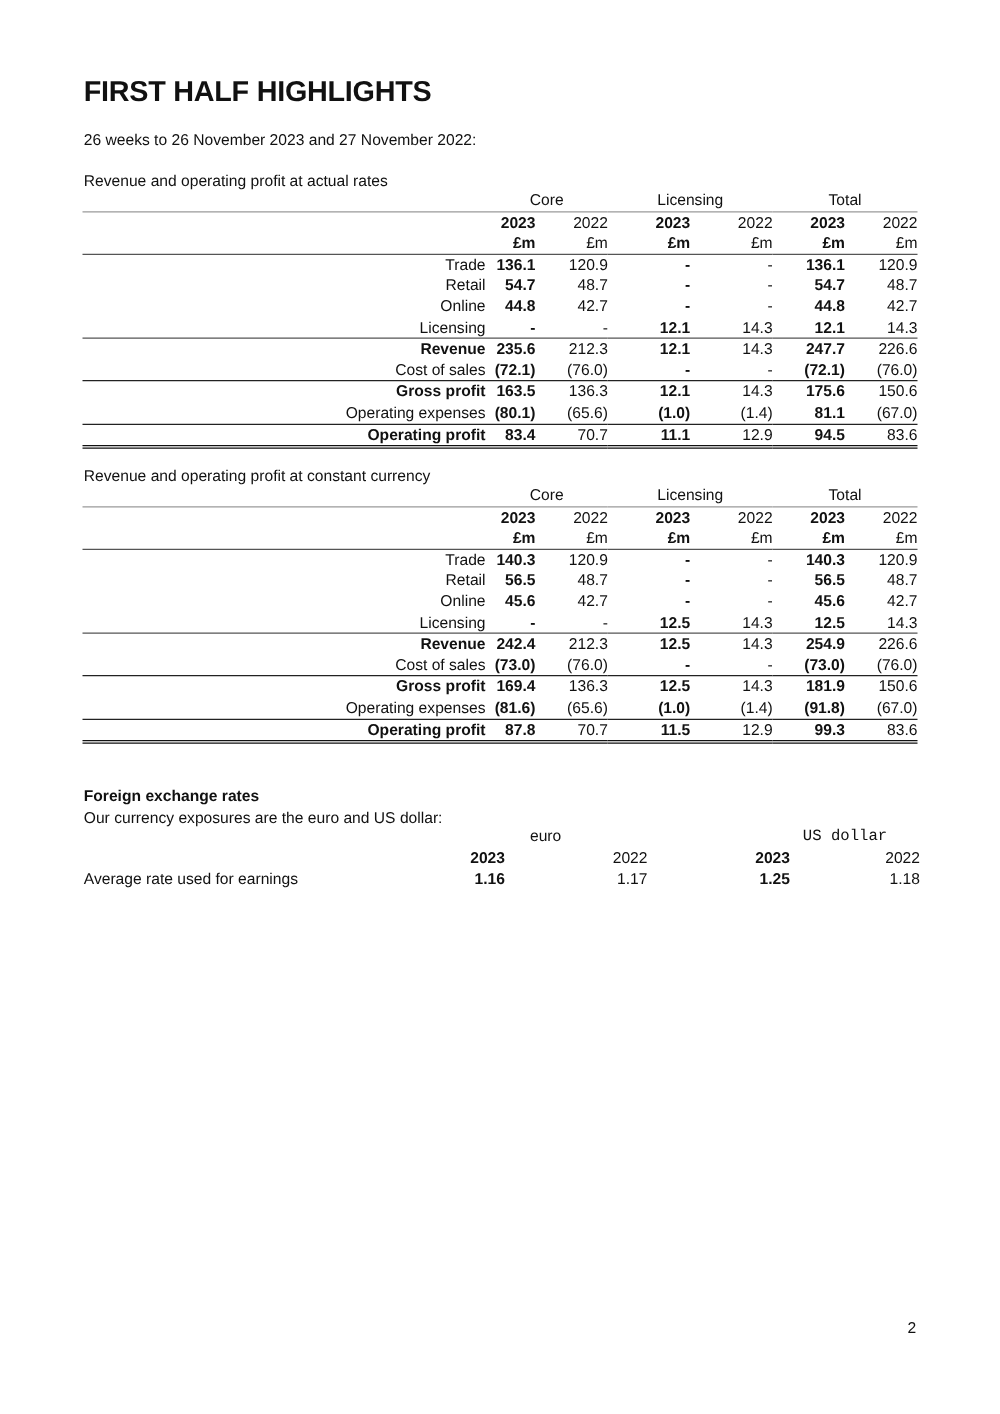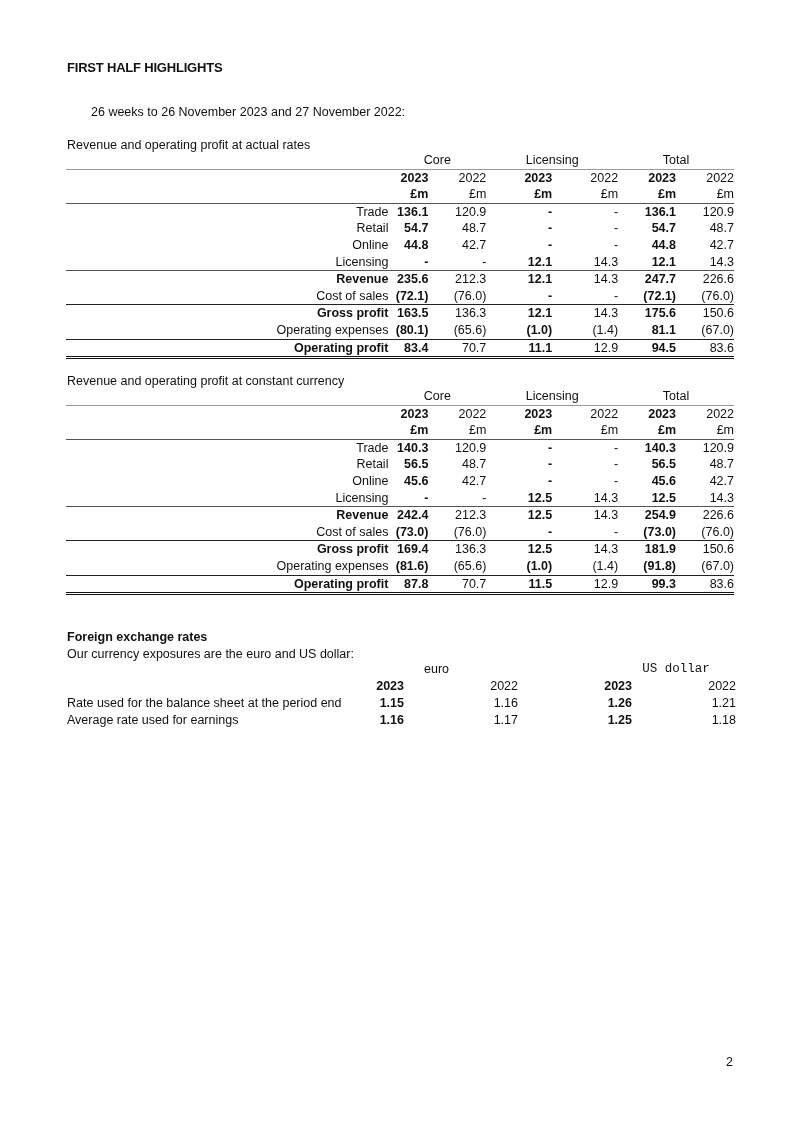--- a/index.html
+++ b/index.html
@@ -3,23 +3,23 @@
 <meta charset="utf-8">
 <style>
   html, body { margin: 0; padding: 0; background: #ffffff; }
   body {
     width: 800px; height: 1131px; position: relative; overflow: hidden;
     font-family: "Liberation Sans", "DejaVu Sans", sans-serif;
     color: #111; font-size: 12.5px;
   }
   .page-title {
     position: absolute; left: 67px; top: 60px;
-    font-size: 13px; font-weight: bold; letter-spacing: -0.2px; color: #111;
+    font-size: 23px; font-weight: bold; letter-spacing: -0.2px; color: #111;
   }
-  .intro { position: absolute; left: 67px; top: 105px; font-size: 12.5px; margin-left: 24px; }
+  .intro { position: absolute; left: 67px; top: 105px; font-size: 12.5px; }
   .section-title { position: absolute; left: 67px; font-weight: normal; font-size: 12.5px; }
 
   table.fin {
     position: absolute; left: 66px; width: 668px;
     border-collapse: collapse; font-size: 12.5px;
   }
   table.fin td { height: 16.6px; padding: 0; line-height: 16.6px; white-space: nowrap; }
   table.fin td.lbl { width: 322px; text-align: right; padding-left: 1px; }
   table.fin td.n { text-align: right; }
   table.fin td.c1 { width: 40px; }
@@ -290,27 +290,20 @@
     <td colspan="2" style="text-align:center; padding-left:98px;font-family:Liberation Mono, monospace;">US dollar</td>
   </tr>
   <tr>
     <td class="lbl"></td>
     <td class="n e1 b">2023</td>
     <td class="n e2">2022</td>
     <td class="n u1 b">2023</td>
     <td class="n u2">2022</td>
   </tr>
   <tr>
-    <td class="lbl">Rate used for the balance sheet at the period end</td>
-    <td class="n b">1.15</td>
-    <td class="n">1.16</td>
-    <td class="n b">1.26</td>
-    <td class="n">1.21</td>
-  </tr>
-  <tr>
     <td class="lbl">Average rate used for earnings</td>
     <td class="n b">1.16</td>
     <td class="n">1.17</td>
     <td class="n b">1.25</td>
     <td class="n">1.18</td>
   </tr>
 </tbody>
   </table>
 
 <div class="page-number">2</div>

